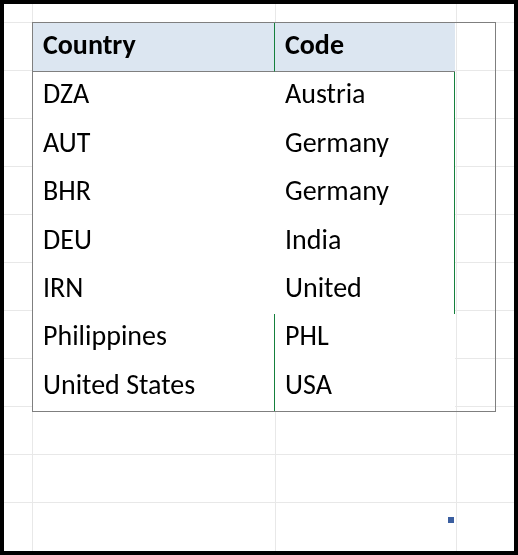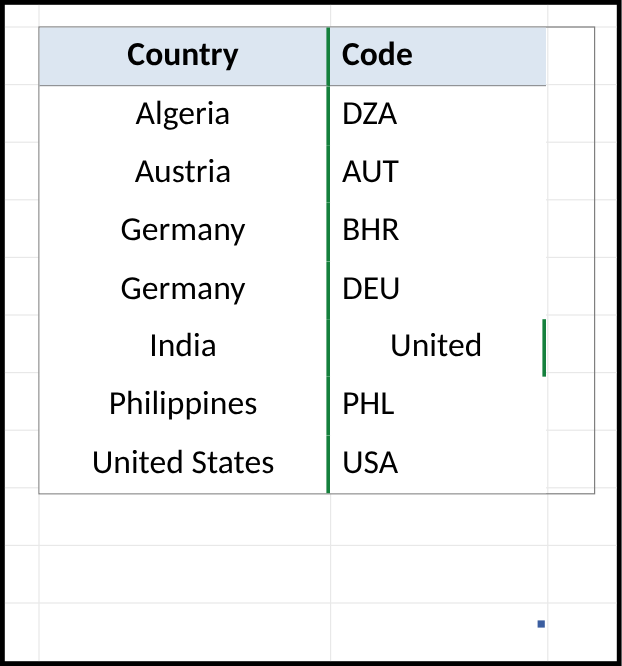--- a/index.html
+++ b/index.html
@@ -55,22 +55,21 @@
       background: #ffffff;
       color: #000000;
       white-space: nowrap;
     }
     .header-cell {
       background: #dce6f1;
       font-weight: bold;
       border-bottom: 1px solid #7f7f7f;
     }
     .col-country {
-      border-right: 3px solid #15803d;
-      text-align: center;
+      border-right: 1px solid #15803d;
     }
     .marker {
       position: absolute;
       right: 60px;
       bottom: 28px;
       width: 6px;
       height: 6px;
       background: #3b5ea0;
     }
   </style>
@@ -92,34 +91,34 @@
     <div class="gridline-h" style="top:354px"></div>
     <div class="gridline-h" style="top:402px"></div>
     <div class="gridline-h" style="top:450px"></div>
     <div class="gridline-h" style="top:498px"></div>
   </div>
 
   <div class="table">
     <div class="cell header-cell col-country">Country</div>
     <div class="cell header-cell">Code</div>
 
-    <div class="cell col-country">Algeria</div>
     <div class="cell">DZA</div>
 
     <div class="cell col-country">Austria</div>
     <div class="cell">AUT</div>
 
     <div class="cell col-country">Germany</div>
     <div class="cell">BHR</div>
 
     <div class="cell col-country">Germany</div>
     <div class="cell">DEU</div>
 
     <div class="cell col-country">India</div>
 
+    <div class="cell">IRN</div>
 
     <div class="cell col-country">United</div>
 
     <div class="cell col-country">Philippines</div>
     <div class="cell">PHL</div>
 
     <div class="cell col-country">United States</div>
     <div class="cell">USA</div>
   </div>
 

